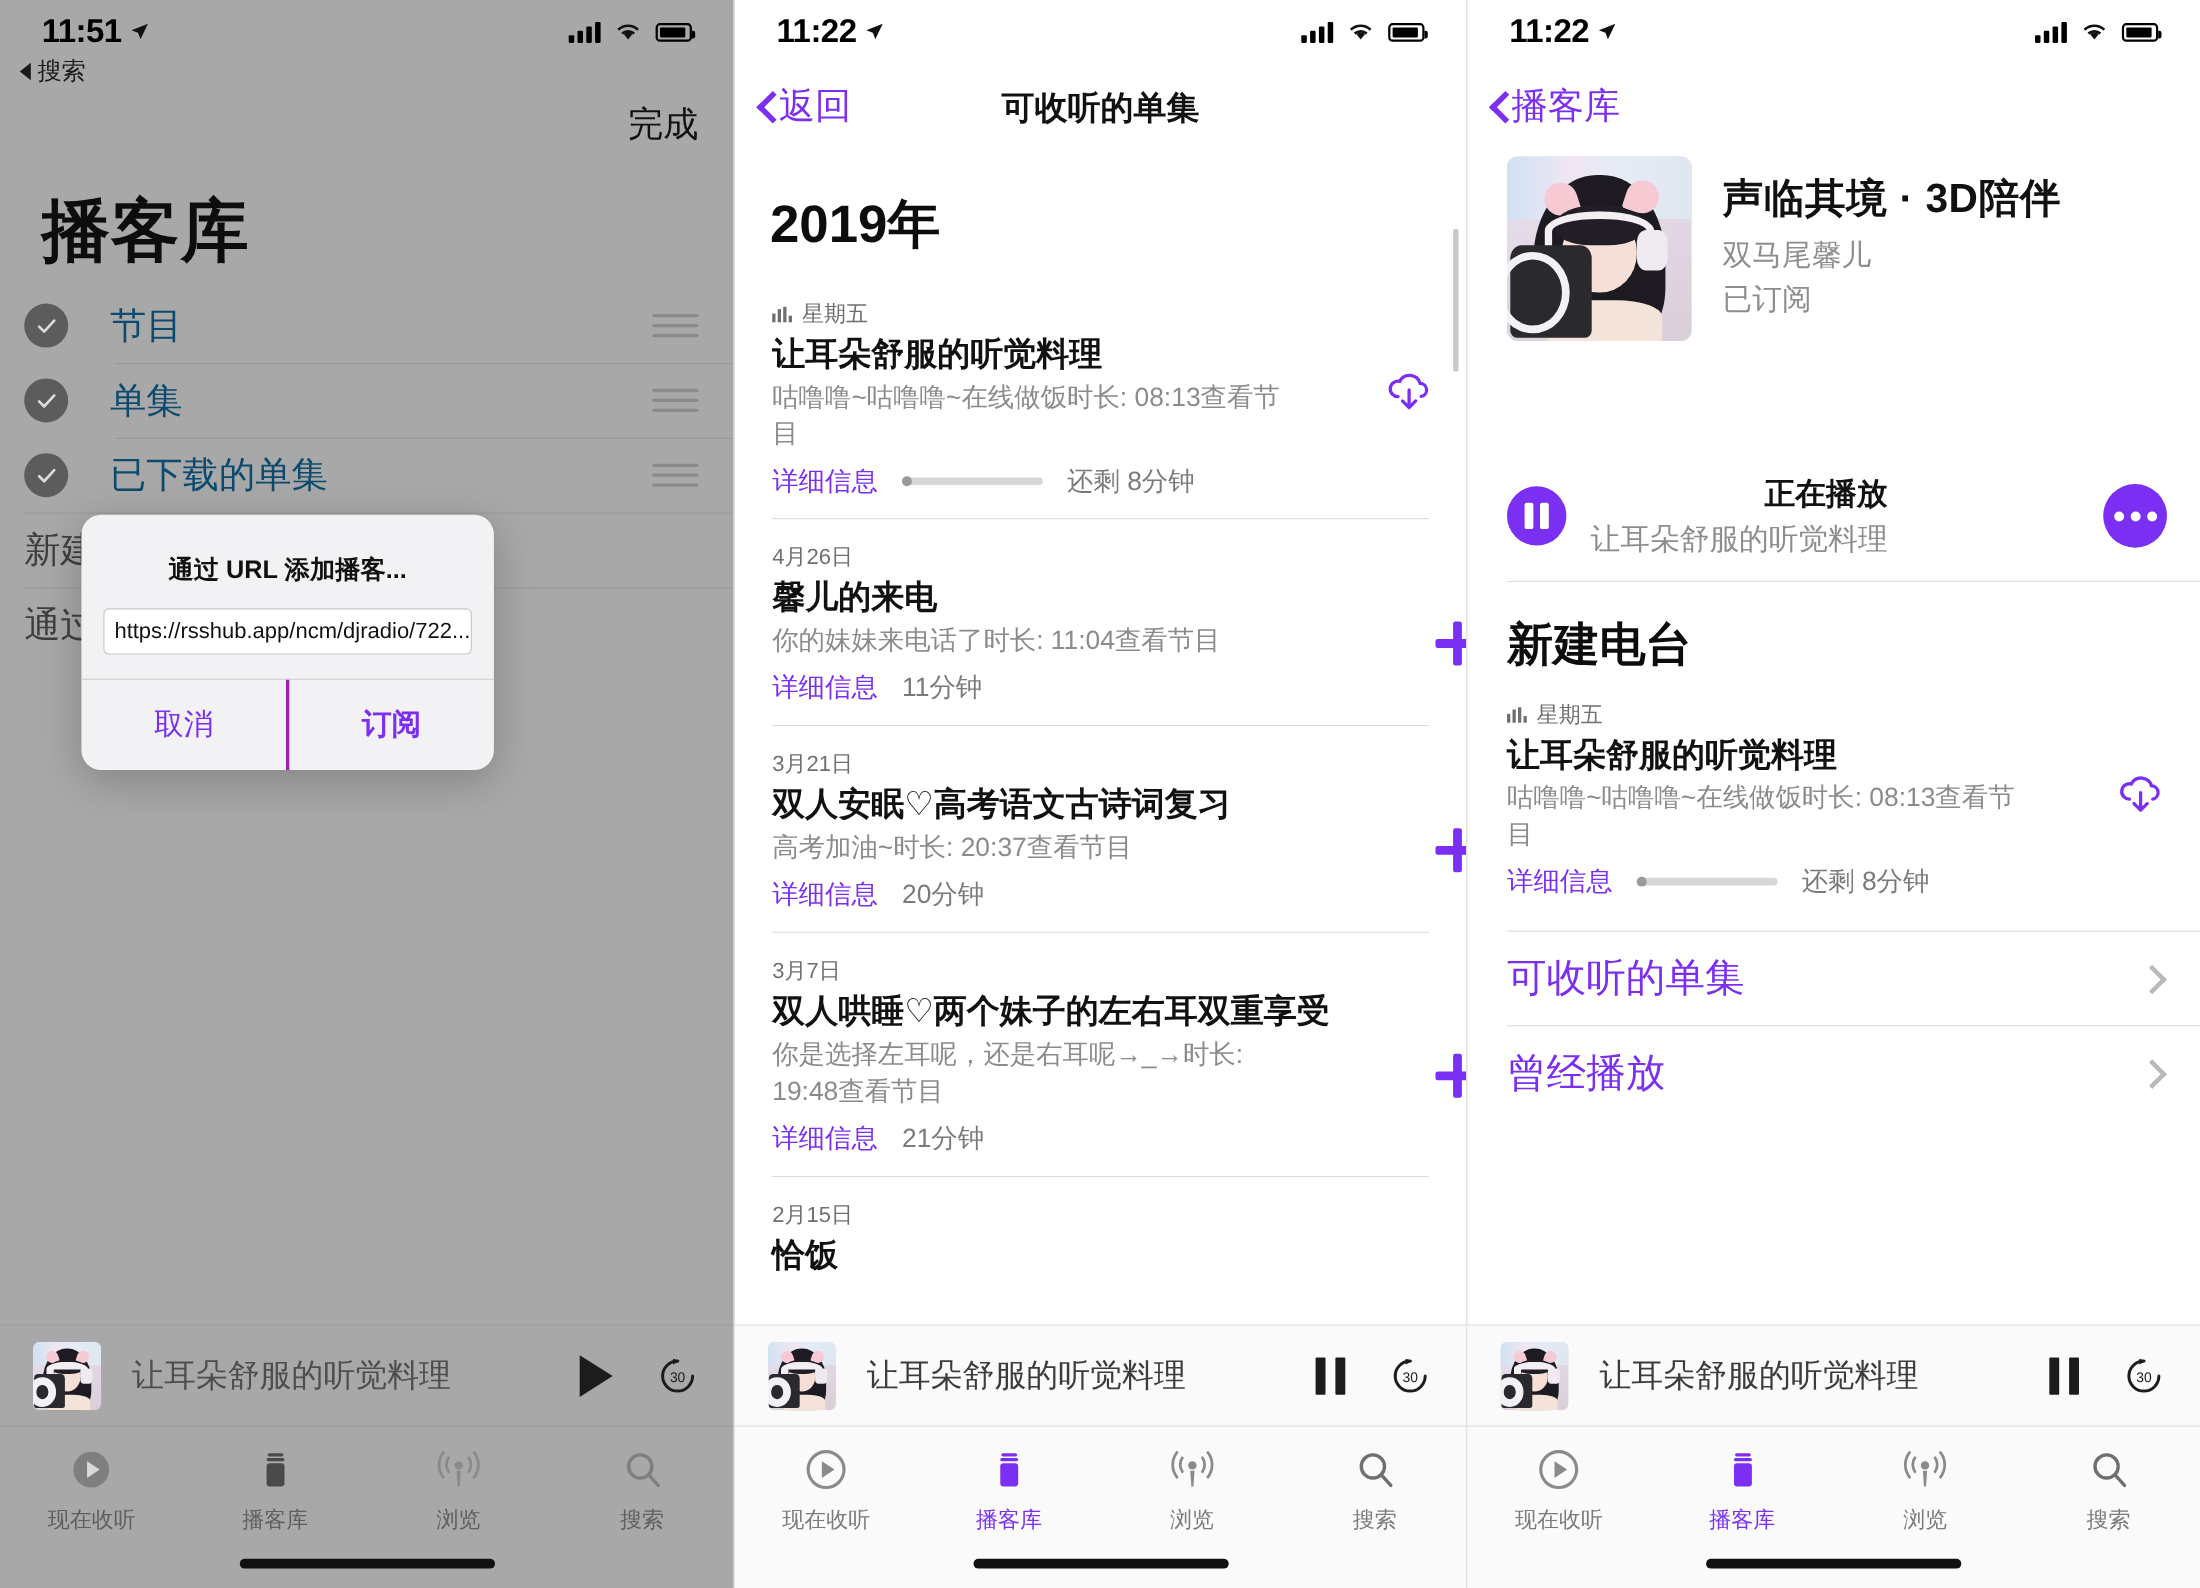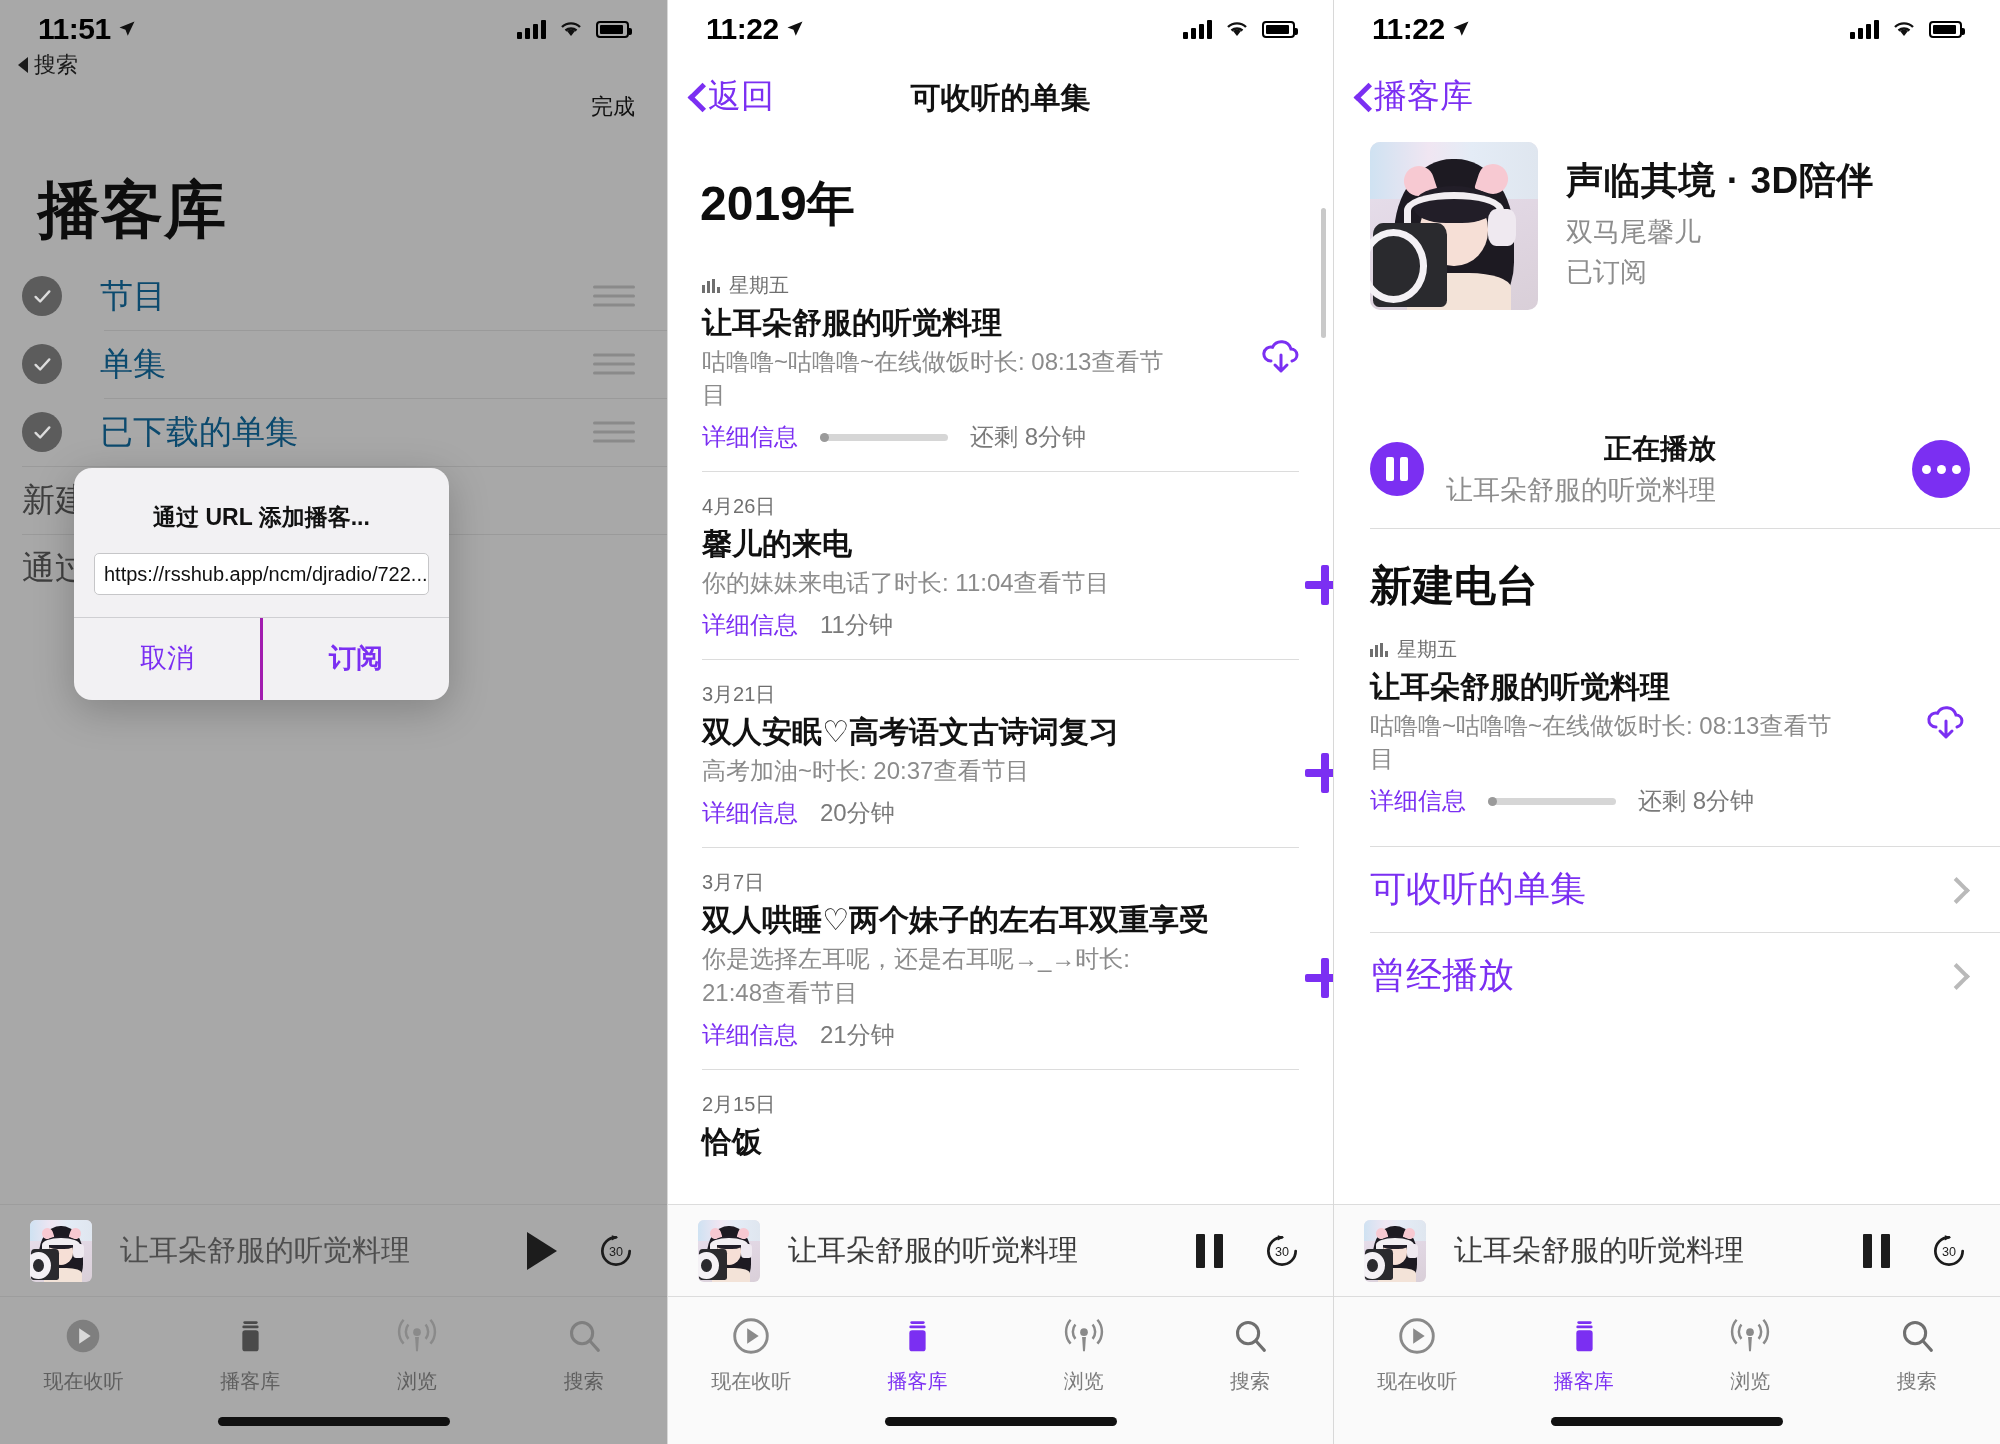--- a/index.html
+++ b/index.html
@@ -28,21 +28,21 @@
   .bars i:nth-child(1){height:7px}.bars i:nth-child(2){height:11px}
   .bars i:nth-child(3){height:15px}.bars i:nth-child(4){height:19px}
   .batt { width: 33px; height: 17px; border: 2px solid #000; border-radius: 4px; position: relative; padding: 2px; }
   .batt::after { content:""; position:absolute; right:-5px; top:5px; width:3px; height:7px; background:#000; border-radius:0 2px 2px 0;}
   .batt i { display:block; height:100%; width: 92%; background:#000; border-radius:1px; }
 
   
   .dim-layer { position:absolute; inset:0; background:#a8a8a8; }
   .l-back { position:absolute; top:50px; left:18px; font-size:22px; color:#1a1a1a; display:flex; align-items:center; gap:6px; }
   .l-back .tri { width:0;height:0;border-top:8px solid transparent;border-bottom:8px solid transparent;border-right:10px solid #1a1a1a;}
-  .l-done { position:absolute; top:92px; right:32px; font-size:22px; color:#111; }
+  .l-done { position:absolute; top:92px; right:32px; font-size:32px; color:#111; }
   .l-title { position:absolute; top:168px; left:38px; font-size:62px; font-weight:bold; color:#0d0d0d; letter-spacing:1px;}
   .l-list { position:absolute; top:262px; left:0; right:0; }
   .l-row { position:relative; height:68px; display:flex; align-items:center; padding:0 32px 0 22px; }
   .l-row + .l-row::before, .l-plainrow::before {
     content:""; position:absolute; left:104px; right:0; top:0; height:1px; background:#9a9a9a;
   }
   .l-check { width:40px; height:40px; border-radius:50%; background:#5c5c5c; display:flex; align-items:center; justify-content:center; flex:0 0 auto; }
   .l-check svg { width:22px; height:22px; }
   .l-label { margin-left:38px; font-size:33px; color:#0c4a6e; }
   .l-grip { position:absolute; right:32px; top:50%; transform:translateY(-50%); width:42px; }
@@ -410,21 +410,21 @@
           <span class="ep-dur">20分钟</span>
         </div>
         <span class="ep-action"><span class="plus"></span></span>
       </div>
 
       <div class="ep">
         <div class="ep-meta">
           <span>3月7日</span>
         </div>
         <div class="ep-title">双人哄睡♡两个妹子的左右耳双重享受</div>
-        <div class="ep-desc">你是选择左耳呢，还是右耳呢→_→时长: 21:48查看节目</div>
+        <div class="ep-desc">你是选择左耳呢，还是右耳呢→_→时长: 19:48查看节目</div>
         <div class="ep-foot">
           <span class="ep-info">详细信息</span>
           <span class="ep-dur">21分钟</span>
         </div>
         <span class="ep-action"><span class="plus"></span></span>
       </div>
 
       <div class="ep">
         <div class="ep-meta">
           <span>2月15日</span>

